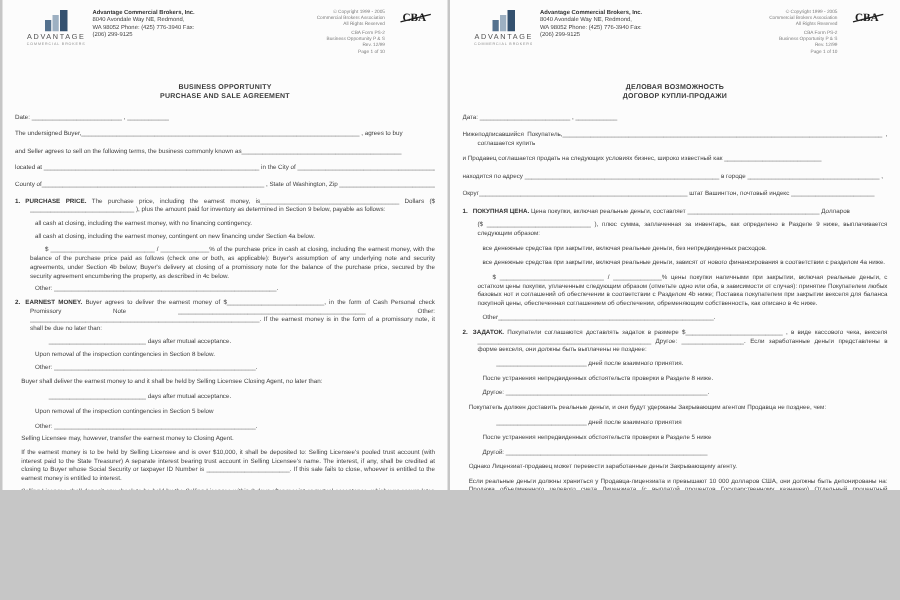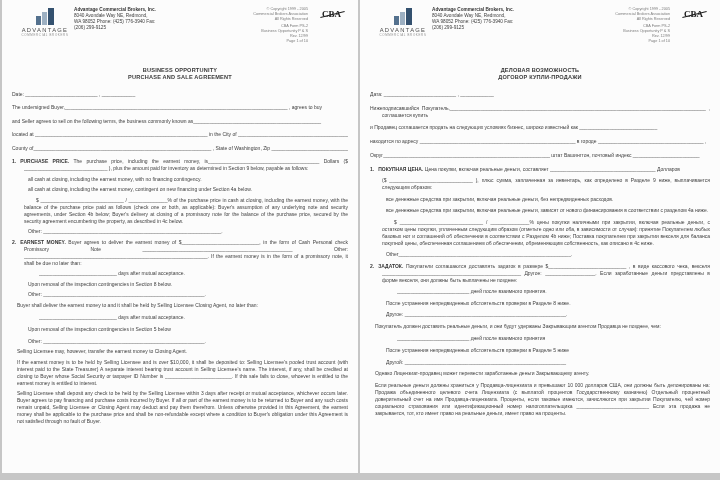--- a/index.html
+++ b/index.html
@@ -4,21 +4,21 @@
 <style>
   html,body{margin:0;padding:0}
   body{
     width:720px;height:480px;position:relative;overflow:hidden;
     background:#c6c6c6;
     font-family:"Liberation Sans",sans-serif;
     color:#414141;
     -webkit-font-smoothing:antialiased;
   }
   .page{
-    position:absolute;top:0;height:473px;background:#fcfcfc;
+    position:absolute;top:0;height:392px;background:#fcfcfc;
     box-sizing:border-box;padding:5px 10px 0 10px;overflow:hidden;
   }
   .page-left{left:2px;width:356px}
   .page-right{left:360px;width:360px}
 
   
   .hdr{position:relative;height:42px}
   .logo{position:absolute;left:6px;top:2px;width:54px;text-align:center}
   .bars{display:flex;align-items:flex-end;justify-content:center;gap:1px;height:18px}
   .bar{display:block}

